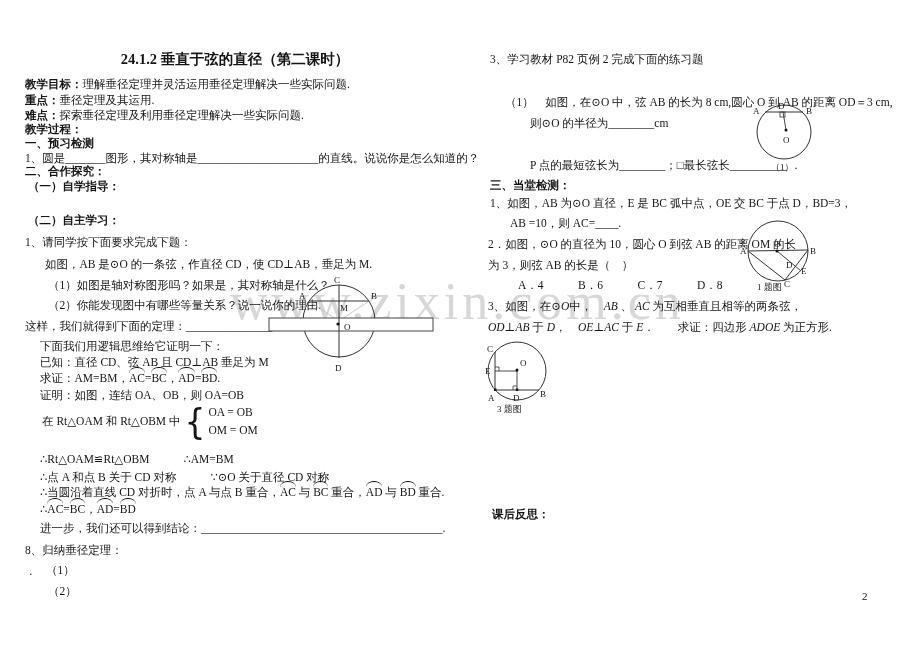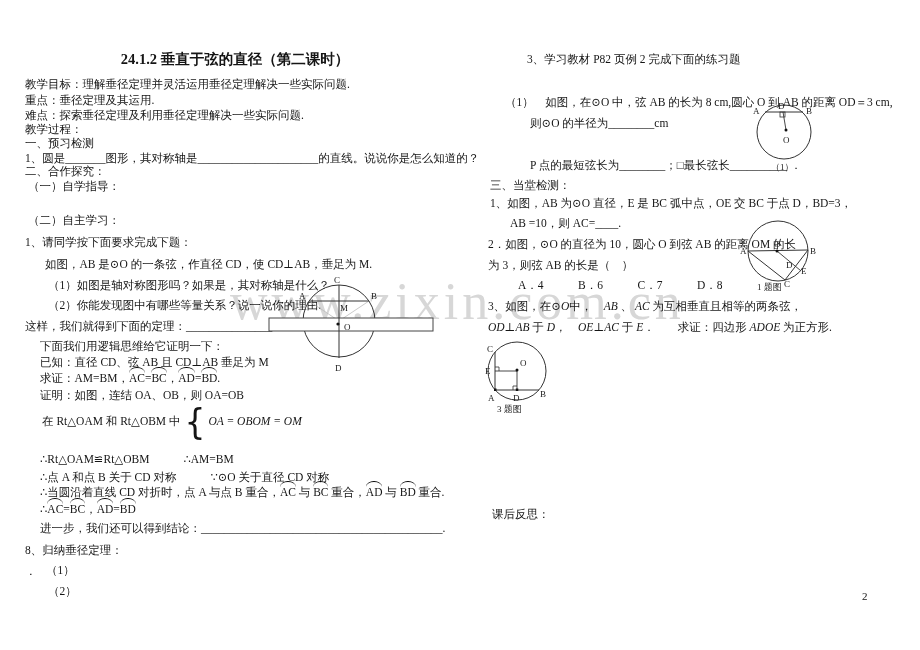--- a/index.html
+++ b/index.html
@@ -1,32 +1,32 @@
 <!DOCTYPE html>
 <html><head>
 <meta charset="utf-8">
 <style>
   html,body{margin:0;padding:0;background:#888;}
   #page{position:relative;width:920px;height:650px;background:#ffffff;overflow:hidden;
         font-family:"Liberation Serif","DejaVu Serif","DejaVu Sans",serif;color:#151515;}
   .ln{position:absolute;white-space:nowrap;font-size:11.5px;line-height:1.3;z-index:2;}
-  .b{font-weight:normal;}
+  .b{font-weight:bold;}
   .it{font-style:italic;}
   .gap{display:inline-block;width:34px;}
   .title{position:absolute;left:25px;top:50px;width:420px;text-align:center;
          font-weight:bold;font-size:14.5px;z-index:2;}
   .wm{position:absolute;left:230px;top:272px;font-size:52px;letter-spacing:4px;
       color:#d7d7d7;z-index:1;font-family:"Liberation Serif",serif;}
   .arc{position:relative;display:inline-block;}
   .arc::before{content:"";position:absolute;left:0;right:0;top:-4px;height:5px;
       border-top:1.2px solid #000;border-radius:50% 50% 0 0 / 100% 100% 0 0;}
   .brace-row{position:absolute;left:42px;top:402px;display:flex;align-items:center;z-index:2;font-size:11.5px;}
   .brace{font-size:33px;font-weight:400;margin:0 3px 0 4px;transform:scaleY(1.08);
          font-family:"DejaVu Sans",sans-serif;}
-  .eqs{display:flex;flex-direction:row;font-style:italic;line-height:1.55;}
+  .eqs{display:flex;flex-direction:column;line-height:1.55;}
   .dg{position:absolute;z-index:3;}
   .dg text{font-size:9px;fill:#222;font-family:"Liberation Serif",serif;}
   .cap{font-size:10px;}
   .pagenum{position:absolute;left:862px;top:590px;font-size:11px;z-index:2;}
 </style>
 </head>
 <body>
 
 <div id="page">
 
@@ -71,21 +71,21 @@
   <div class="ln" style="left:40px;top:485px;"><span>∴当圆沿着直线 CD 对折时，点 A 与点 B 重合，</span><span class="arc">AC</span><span> 与 </span><span class="arc">BC</span><span> 重合，</span><span class="arc">AD</span><span> 与 </span><span class="arc">BD</span><span> 重合.</span></div>
 
   <div class="ln" style="left:40px;top:502px;"><span>∴</span><span class="arc">AC</span><span>=</span><span class="arc">BC</span><span>，</span><span class="arc">AD</span><span>=</span><span class="arc">BD</span></div>
 
   <div class="ln" style="left:40px;top:521px;">进一步，我们还可以得到结论：__________________________________________.</div>
   <div class="ln" style="left:25px;top:543px;">8、归纳垂径定理：</div>
   <div class="ln" style="left:25px;top:564px;">．</div>
   <div class="ln" style="left:46px;top:563px;">（1）</div>
   <div class="ln" style="left:48px;top:584px;">（2）</div>
 
-  <div class="ln" style="left:490px;top:52px;margin-left:37px;">3、学习教材 P82 页例 2 完成下面的练习题</div>
+  <div class="ln" style="left:490px;top:52px;">3、学习教材 P82 页例 2 完成下面的练习题</div>
   <div class="ln" style="left:505px;top:95px;">（1）　如图，在⊙O 中，弦 AB 的长为 8 cm,圆心 O 到 AB 的距离 OD＝3 cm,</div>
   <div class="ln" style="left:530px;top:116px;">则⊙O 的半径为________cm</div>
   <div class="ln" style="left:530px;top:158px;">P 点的最短弦长为________；□最长弦长__________ ．</div>
   <div class="ln b" style="left:490px;top:178px;">三、当堂检测：</div>
   <div class="ln" style="left:490px;top:196px;">1、如图，AB 为⊙O 直径，E 是 BC 弧中点，OE 交 BC 于点 D，BD=3，</div>
   <div class="ln" style="left:510px;top:216px;">AB =10，则 AC=____.</div>
   <div class="ln" style="left:488px;top:237px;">2．如图，⊙O 的直径为 10，圆心 O 到弦 AB 的距离 OM 的长</div>
   <div class="ln" style="left:488px;top:258px;">为 3，则弦 AB 的长是（　）</div>
   <div class="ln" style="left:518px;top:278px;">A．4　　　B．6　　　C．7　　　D．8</div>
 

